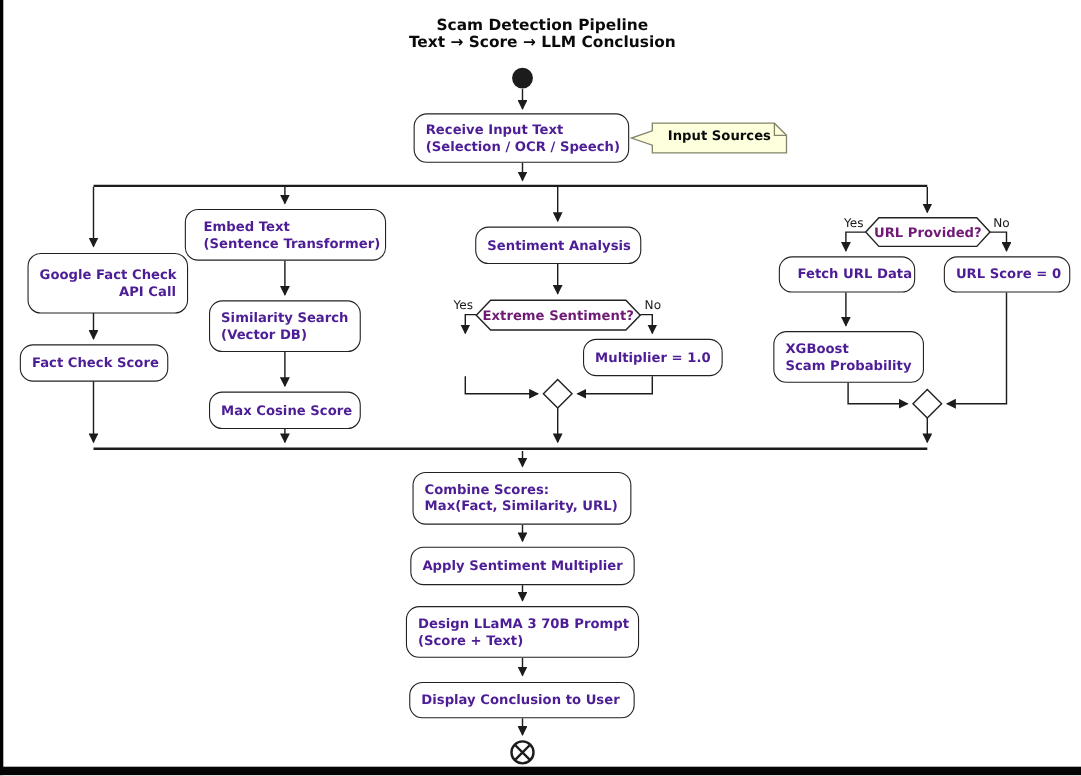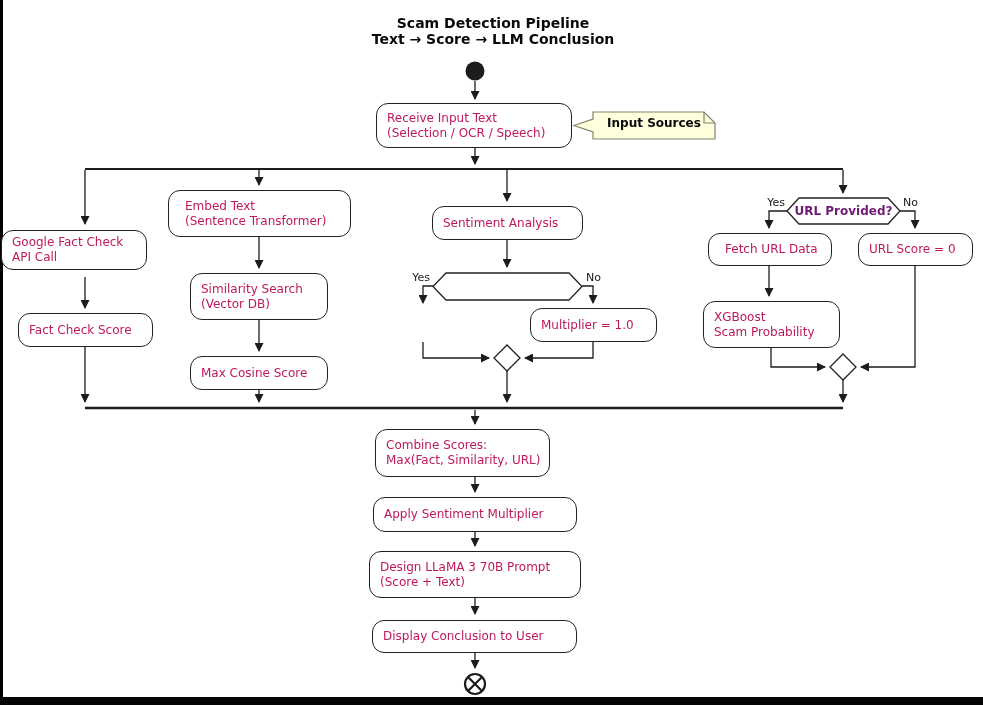--- a/index.html
+++ b/index.html
@@ -12,22 +12,22 @@
   svg.layer { position:absolute; left:0; top:0; }
   .title {
     position:absolute; left:243px; top:15px; width:500px;
     text-align:center; font-size:14px; font-weight:bold; line-height:16px;
     white-space:pre; color:#0a0a0a;
   }
   .box {
     position:absolute; box-sizing:border-box;
     background:#ffffff; border:1.3px solid #222222; border-radius:12px;
     display:flex; flex-direction:column; justify-content:center;
-    padding:2px 10px; font-size:12px; font-weight:normal; line-height:15px;
-    white-space:pre; color:#be185d;
+    padding:2px 10px; font-size:12px; font-weight:bold; line-height:15px;
+    white-space:pre; color:#4c1d95;
   }
   .hex-label {
     position:absolute; display:flex; align-items:center; justify-content:center;
     font-size:12px; font-weight:bold; white-space:pre; color:#701a75;
   }
   .edge-label {
     position:absolute; font-size:11px; font-weight:normal; color:#1a1a1a;
     width:35px; white-space:pre;
   }
   .edge-label.r { text-align:right; }
@@ -106,21 +106,21 @@
       <path d="M468.5,677.5 L481.5,690.5 M481.5,677.5 L468.5,690.5" stroke="#1c1c1c" stroke-width="2.2" fill="none"></path>
     </g>
   </svg>
 
   <div class="title">Scam Detection Pipeline
 Text → Score → LLM Conclusion</div>
 
   <div class="box" style="left:376px; top:103px; width:196px; height:45px;">Receive Input Text
 (Selection / OCR / Speech)</div>
 
-  <div class="box" style="left:1px; top:230px; width:146px; height:40px;">Google Fact Check
+  <div class="box" style="left:25px; top:230px; width:146px; height:55px;text-align:right;">Google Fact Check
 API Call</div>
 
   <div class="box" style="left:18px; top:313px; width:135px; height:34px;">Fact Check Score</div>
 
   <div class="box" style="left:168px; top:190px; width:183px; height:47px;padding-left:16px;">Embed Text
 (Sentence Transformer)</div>
 
   <div class="box" style="left:190px; top:273px; width:138px; height:47px;">Similarity Search
 (Vector DB)</div>
 
@@ -131,30 +131,31 @@
 
   <div class="box" style="left:530px; top:308px; width:127px; height:34px;">Multiplier = 1.0</div>
 
   <div class="box" style="left:708px; top:233px; width:124px; height:33px;padding-left:16px;">Fetch URL Data</div>
 
   <div class="box" style="left:858px; top:233px; width:115px; height:33px;">URL Score = 0</div>
 
   <div class="box" style="left:703px; top:301px; width:137px; height:47px;">XGBoost
 Scam Probability</div>
 
-  <div class="box" style="left:375px; top:429px; width:175px; height:48px;">Combine Scores:
+  <div class="box" style="left:375px; top:429px; width:199px; height:48px;">Combine Scores:
 Max(Fact, Similarity, URL)</div>
 
   <div class="box" style="left:373px; top:497px; width:204px; height:35px;">Apply Sentiment Multiplier</div>
 
   <div class="box" style="left:369px; top:551px; width:212px; height:47px;">Design LLaMA 3 70B Prompt
 (Score + Text)</div>
 
   <div class="box" style="left:372px; top:620px; width:205px; height:33px;">Display Conclusion to User</div>
 
+  <div class="hex-label" style="left:433px; top:273px; width:149px; height:27px;">Extreme Sentiment?</div>
 
   <div class="hex-label" style="left:787px; top:198px; width:113px; height:26px;">URL Provided?</div>
 
   <div class="edge-label r" style="left:395px; top:271px;">Yes</div>
   <div class="edge-label" style="left:586px; top:271px;">No</div>
   <div class="edge-label r" style="left:750px; top:196px;">Yes</div>
   <div class="edge-label" style="left:903px; top:196px;">No</div>
 
   <div class="note-label">Input Sources</div>
 

